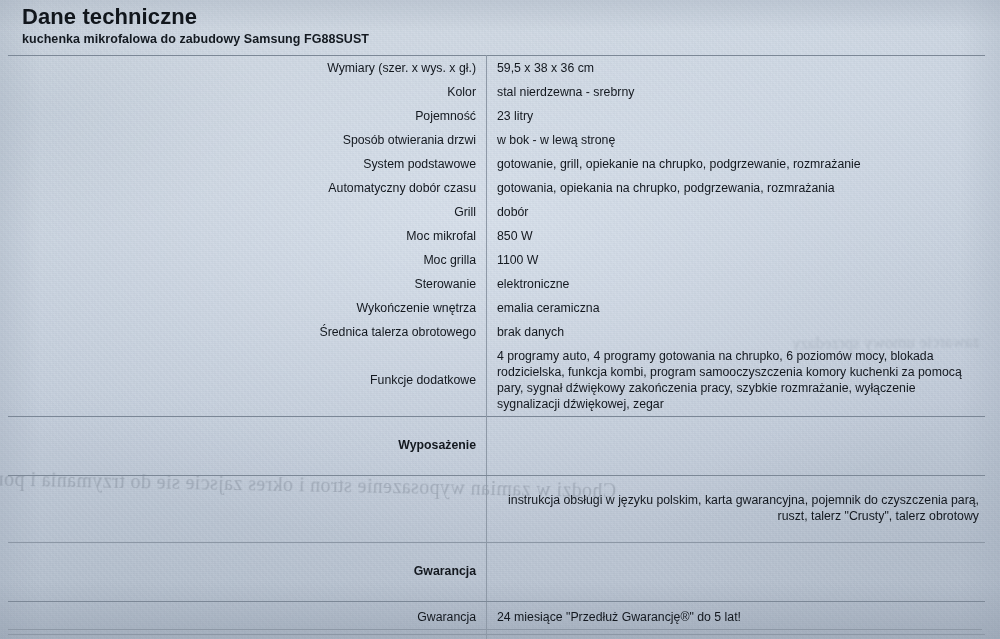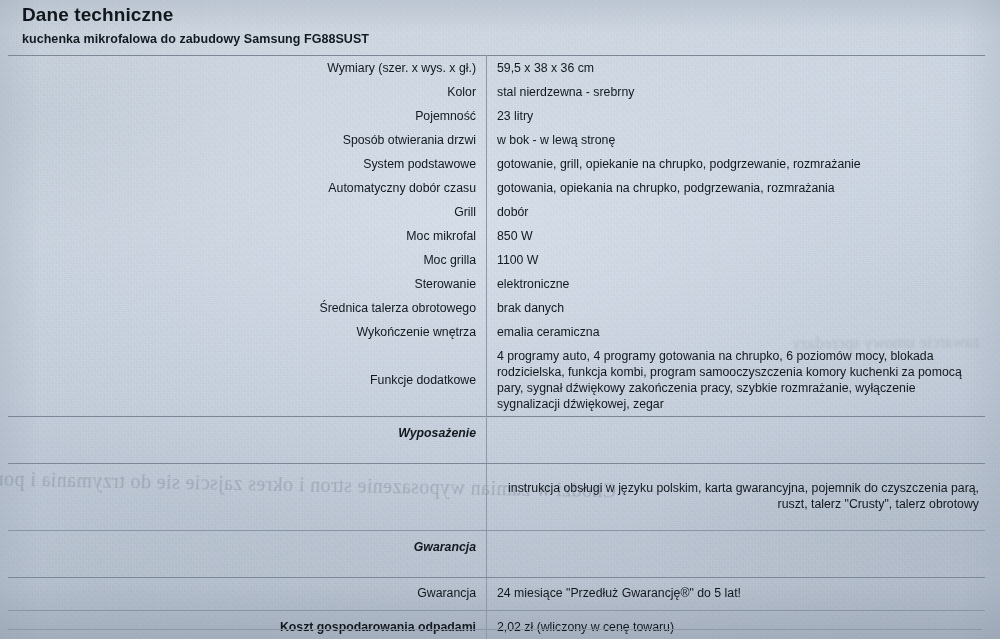--- a/index.html
+++ b/index.html
@@ -93,21 +93,21 @@
   
   #content {
     position: relative;
     z-index: 4;
   }
 
   .doc-title {
     position: absolute;
     left: 22px;
     top: 4px;
-    font-size: 19px;
+    font-size: 22px;
     font-weight: bold;
     letter-spacing: .1px;
     color: #11161c;
   }
   .doc-subtitle {
     position: absolute;
     left: 22px;
     top: 32px;
     font-size: 12.5px;
     font-weight: bold;
@@ -148,23 +148,22 @@
 
   
   td.lbl.mid { vertical-align: middle; }
 
   tr.section td {
     border-top: 1px solid #7b8796;
     border-bottom: 1px solid #7b8796;
   }
   tr.section td.lbl {
     font-weight: bold;
-    padding-top: 8px;
+    padding-top: 20px;
     padding-bottom: 22px;
-    font-style: italic;
   }
   tr.section td.val { padding: 0; }
 
   tr.boldlbl td.lbl { font-weight: bold; }
 
   tr.ruled td { border-top: 1px solid #8c97a5; }
   tr.ruled-bottom td { border-bottom: 1px solid #8c97a5; text-align: right; }
 
   .tall-pad-top { padding-top: 9px; }
   .tall-pad-bot { padding-bottom: 10px; }
@@ -229,26 +228,26 @@
         </tr>
         <tr class="plain">
           <td class="lbl">Moc grilla</td>
           <td class="val">1100 W</td>
         </tr>
         <tr class="plain">
           <td class="lbl">Sterowanie</td>
           <td class="val">elektroniczne</td>
         </tr>
         <tr class="plain">
+          <td class="lbl">Wykończenie wnętrza</td>
+          <td class="val">emalia ceramiczna</td>
+        </tr>
+        <tr class="plain">
           <td class="lbl">Średnica talerza obrotowego</td>
           <td class="val">brak danych</td>
-        </tr>
-        <tr class="plain">
-          <td class="lbl">Wykończenie wnętrza</td>
-          <td class="val">emalia ceramiczna</td>
         </tr>
         <tr class="tall">
           <td class="lbl mid">Funkcje dodatkowe</td>
           <td class="val tall-pad-top tall-pad-bot">4 programy auto, 4 programy gotowania na chrupko, 6 poziomów mocy, blokada rodzicielska, funkcja kombi, program samooczyszczenia komory kuchenki za pomocą pary, sygnał dźwiękowy zakończenia pracy, szybkie rozmrażanie, wyłączenie sygnalizacji dźwiękowej, zegar</td>
         </tr>
         <tr class="section">
           <td class="lbl mid">Wyposażenie</td>
           <td class="val"></td>
         </tr>
         <tr class="tall2 ruled-bottom">

